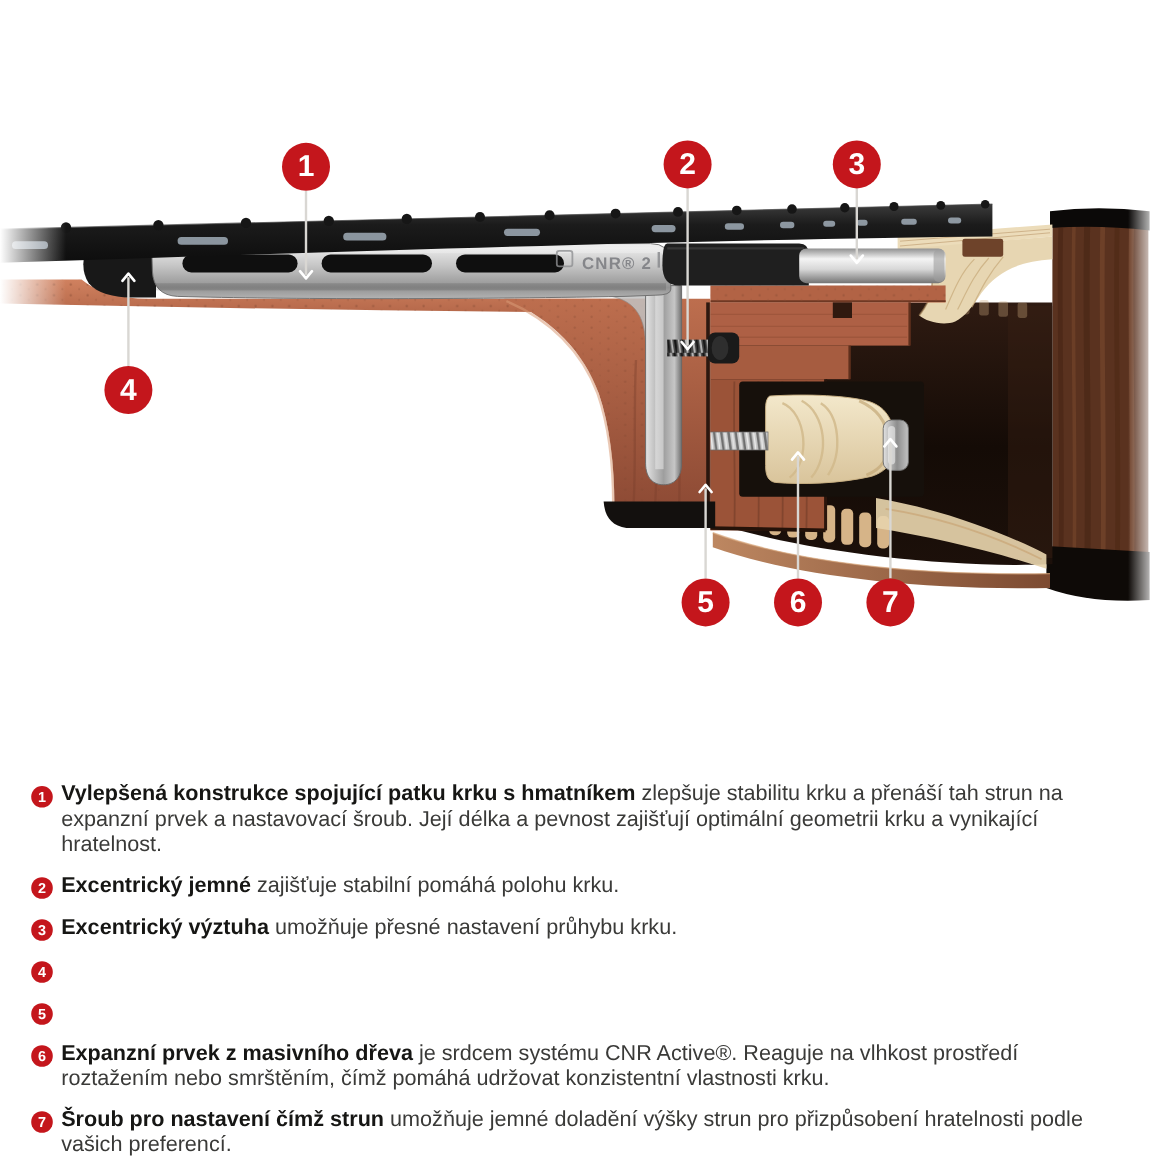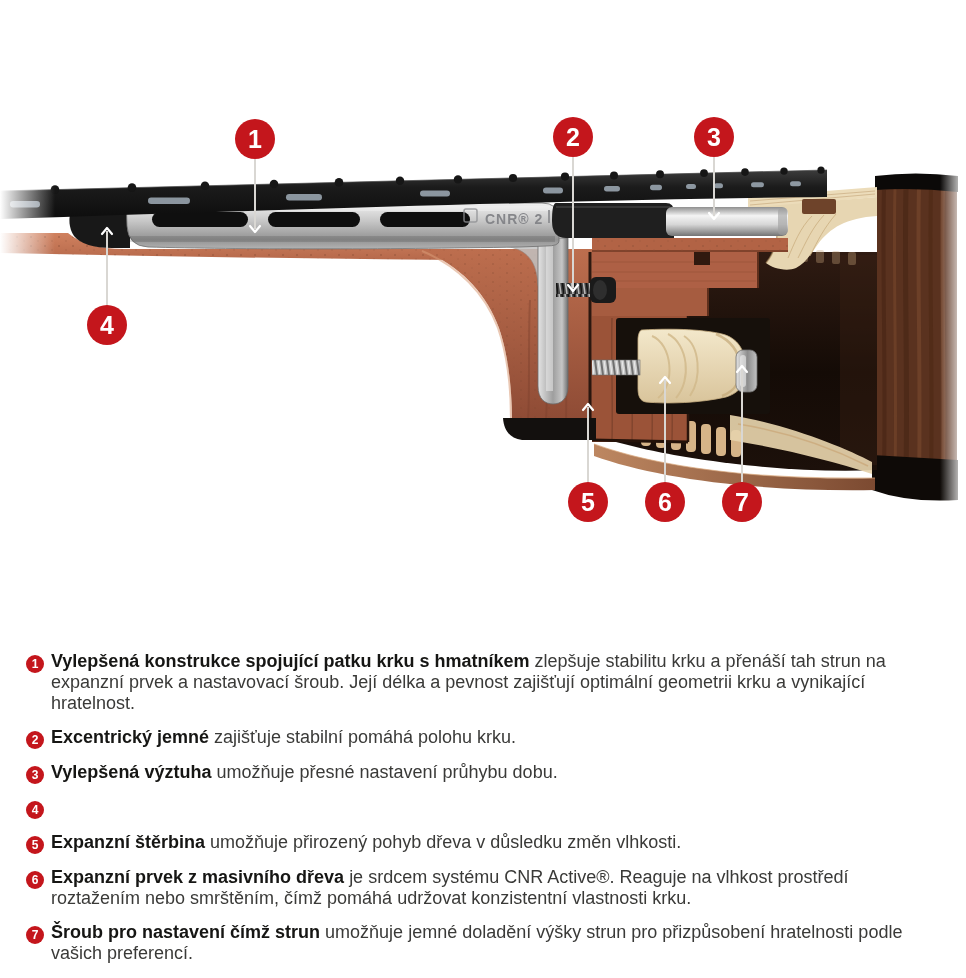--- a/index.html
+++ b/index.html
@@ -321,28 +321,27 @@
   <div class="legend-item">
     <div class="legend-badge">1</div>
     <p class="legend-text"><strong>Vylepšená konstrukce spojující patku krku s hmatníkem</strong> <span>zlepšuje stabilitu krku a přenáší tah strun na expanzní prvek a nastavovací šroub. Její délka a pevnost zajišťují optimální geometrii krku a vynikající hratelnost.</span></p>
   </div>
   <div class="legend-item">
     <div class="legend-badge">2</div>
     <p class="legend-text"><strong>Excentrický jemné</strong> <span>zajišťuje stabilní pomáhá polohu krku.</span></p>
   </div>
   <div class="legend-item">
     <div class="legend-badge">3</div>
-    <p class="legend-text"><strong>Vylepšená výztuha</strong> <span>umožňuje přesné nastavení průhybu dobu.</span></p>
+    <p class="legend-text"><strong>Excentrický výztuha</strong> <span>umožňuje přesné nastavení průhybu krku.</span></p>
   </div>
   <div class="legend-item">
     <div class="legend-badge">4</div>
   </div>
   <div class="legend-item">
     <div class="legend-badge">5</div>
-    <p class="legend-text"><strong>Expanzní štěrbina</strong> <span>umožňuje přirozený pohyb dřeva v důsledku změn vlhkosti.</span></p>
   </div>
   <div class="legend-item">
     <div class="legend-badge">6</div>
     <p class="legend-text"><strong>Expanzní prvek z masivního dřeva</strong> <span>je srdcem systému CNR Active®. Reaguje na vlhkost prostředí roztažením nebo smrštěním, čímž pomáhá udržovat konzistentní vlastnosti krku.</span></p>
   </div>
   <div class="legend-item">
     <div class="legend-badge">7</div>
     <p class="legend-text"><strong>Šroub pro nastavení čímž strun</strong> <span>umožňuje jemné doladění výšky strun pro přizpůsobení hratelnosti podle vašich preferencí.</span></p>
   </div>
 </div>

